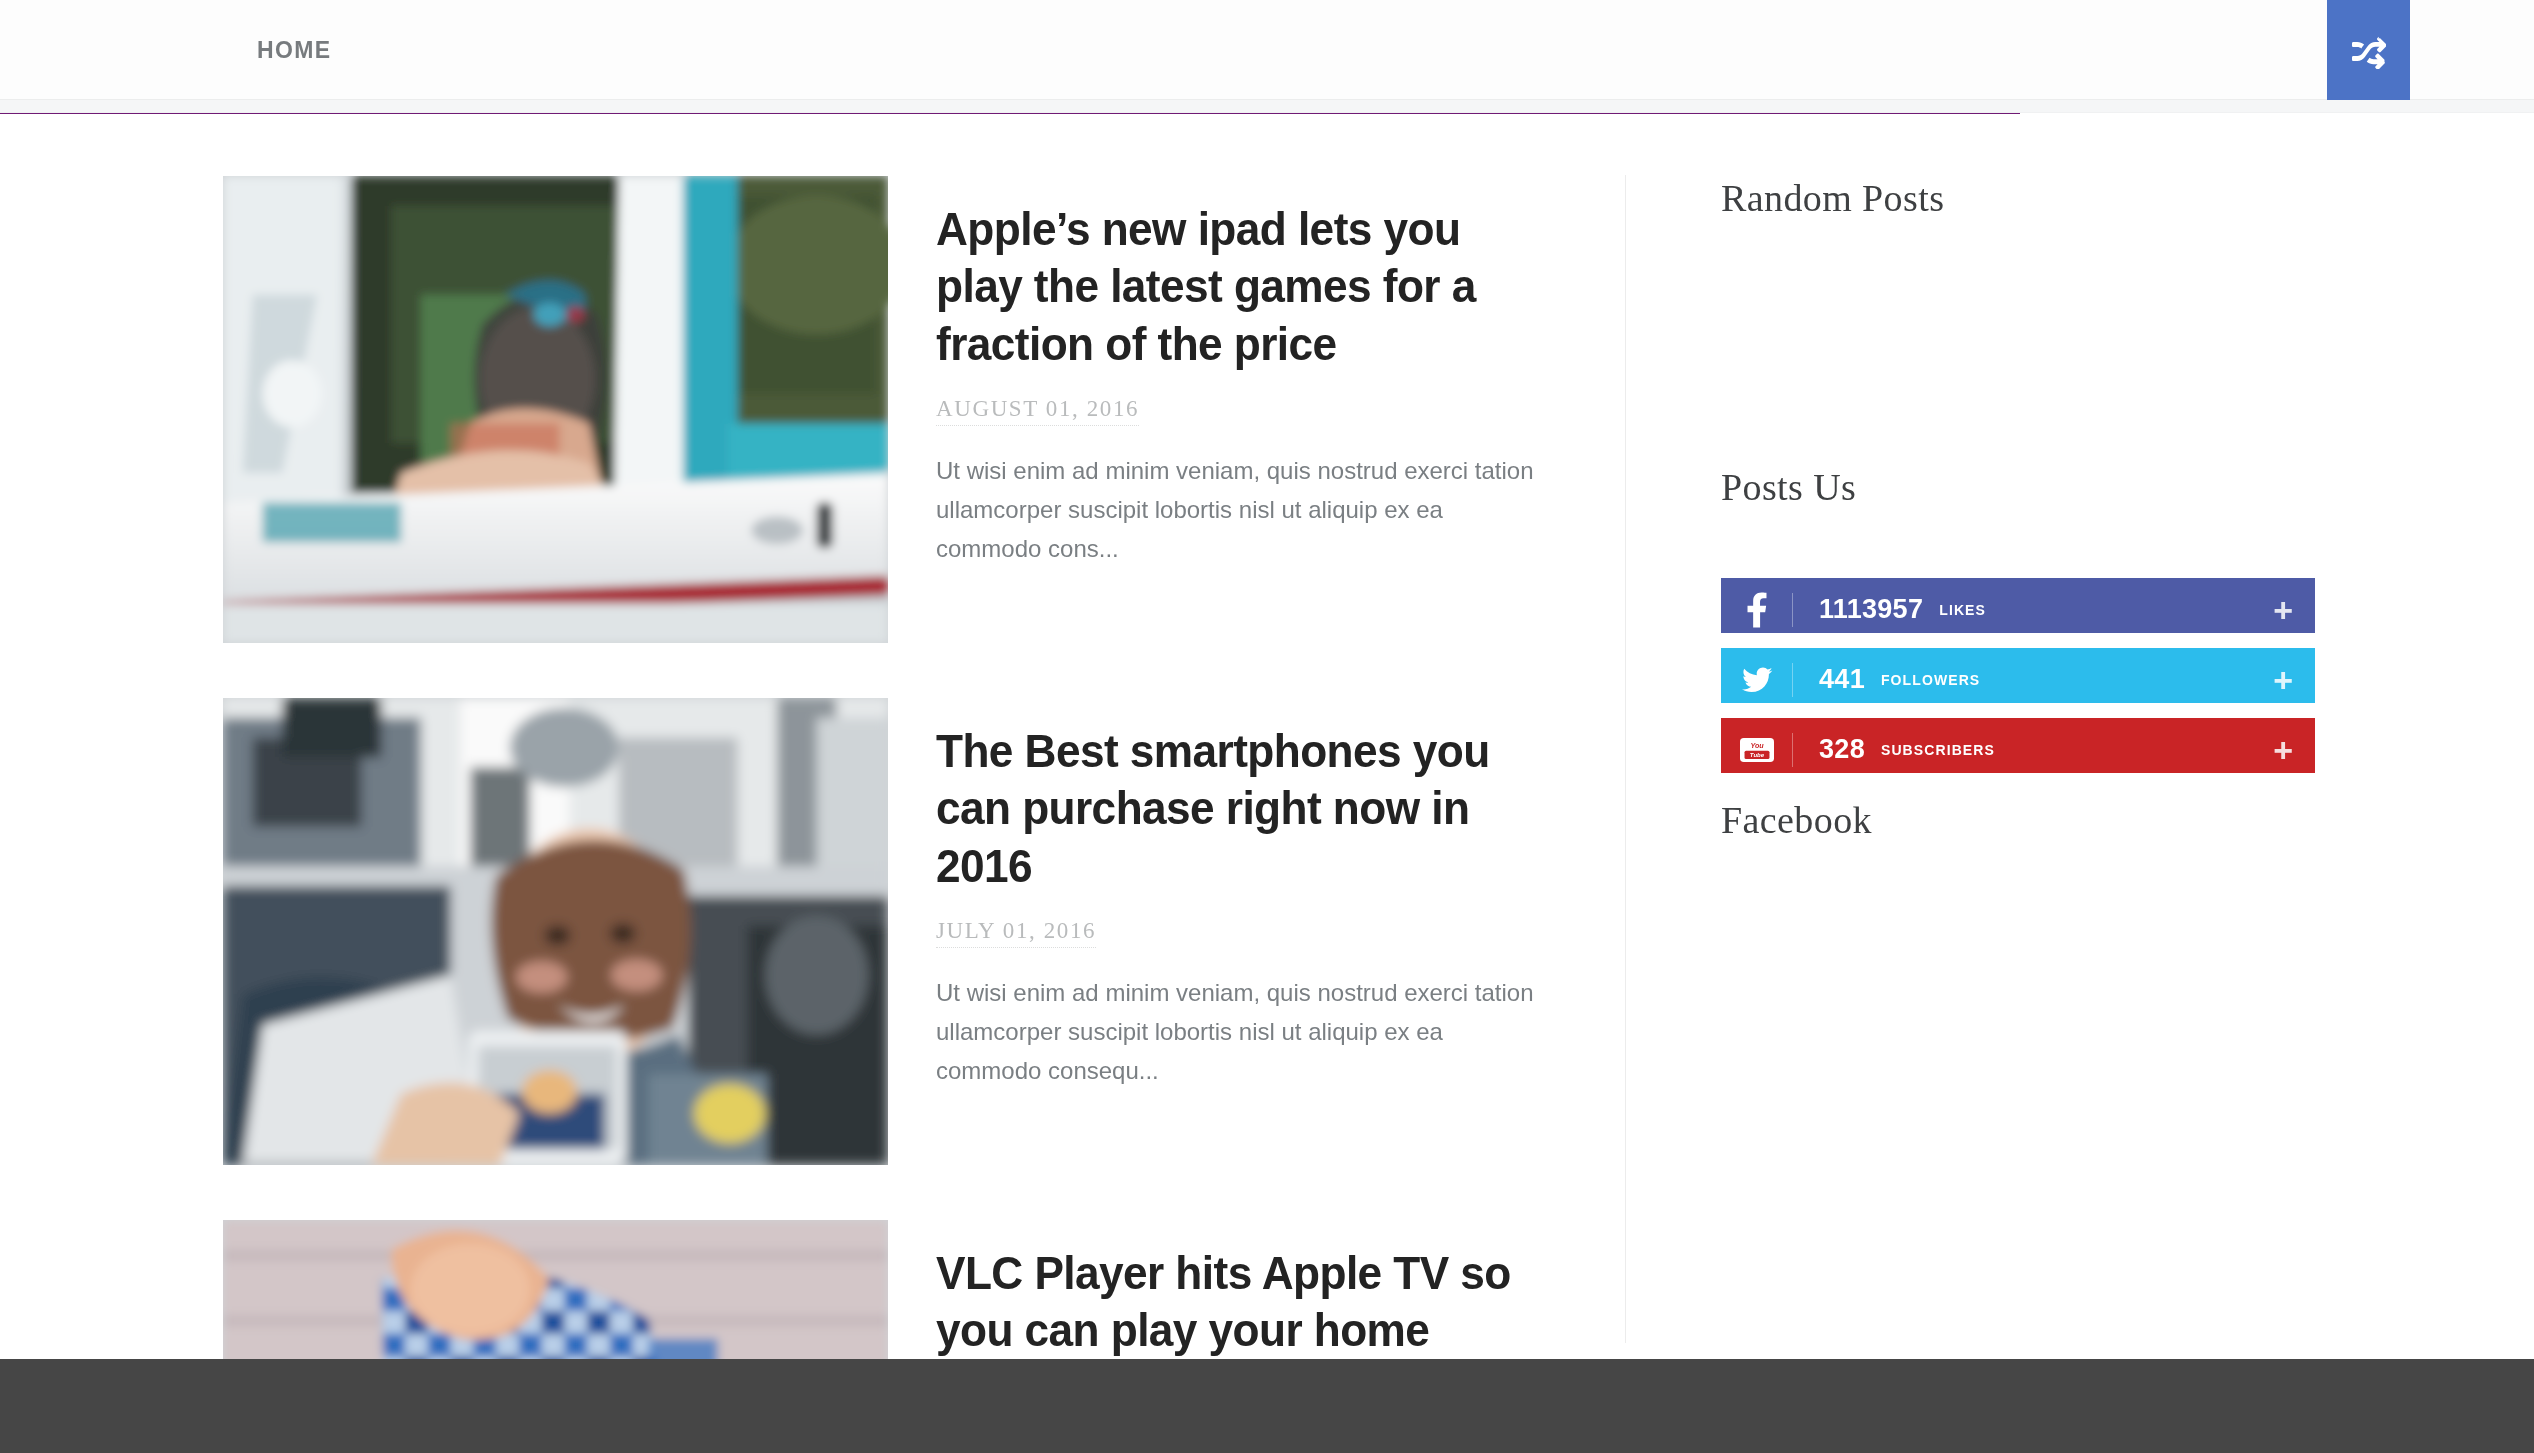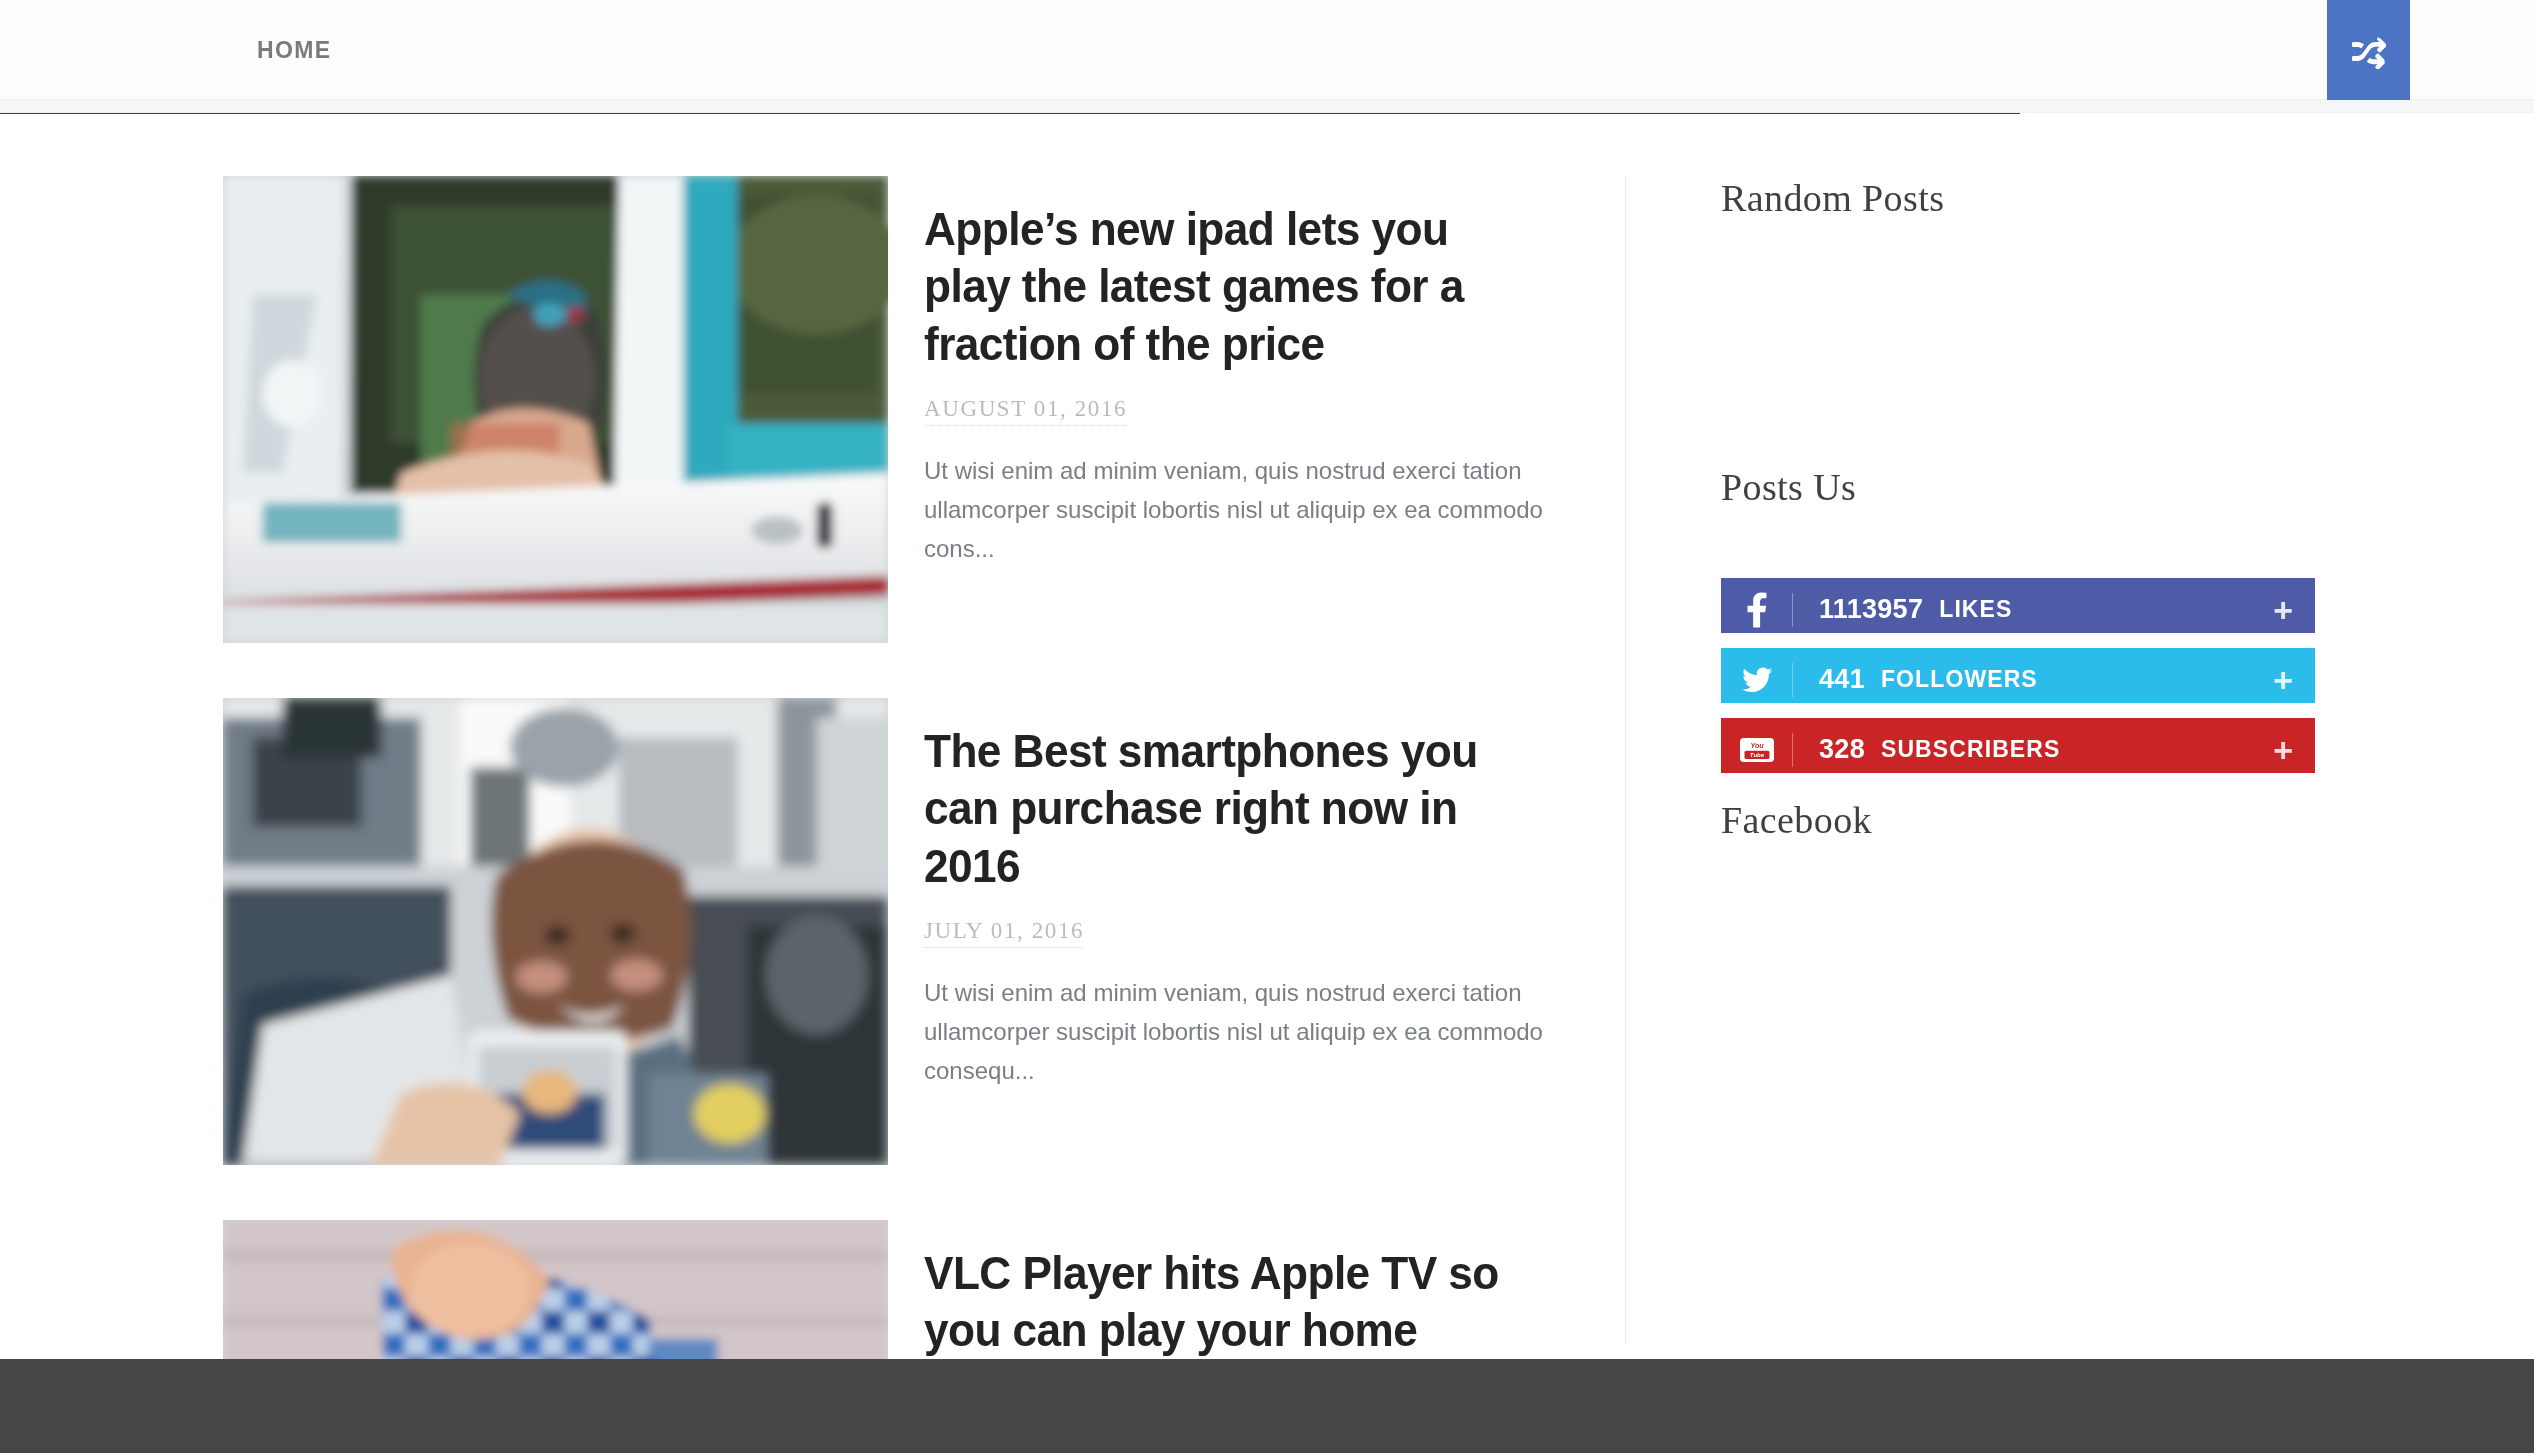--- a/index.html
+++ b/index.html
@@ -96,21 +96,21 @@
   
   .posts {
     position: absolute;
     left: 223px;
     top: 62px;
     width: 1327px;
   }
 
   .post {
     display: flex;
-    gap: 36px;
+    gap: 48px;
     margin-bottom: 55px;
   }
 
   .post-thumb {
     flex: 0 0 665px;
     width: 665px;
     height: 467px;
     overflow: hidden;
     position: relative;
     background: #cfd3d6;
@@ -218,21 +218,21 @@
     font-family: "Liberation Sans", sans-serif;
     font-size: 27px;
     font-weight: 700;
     color: #ffffff;
     margin-left: 26px;
     letter-spacing: 0.3px;
   }
 
   .social-label {
     font-family: "Liberation Sans", sans-serif;
-    font-size: 23px;
+    font-size: 14px;
     font-weight: 700;
     color: #ffffff;
     letter-spacing: 1.1px;
     text-transform: uppercase;
     margin-left: 16px;
   }
 
   .social-plus {
     margin-left: auto;
     color: #ffffff;

